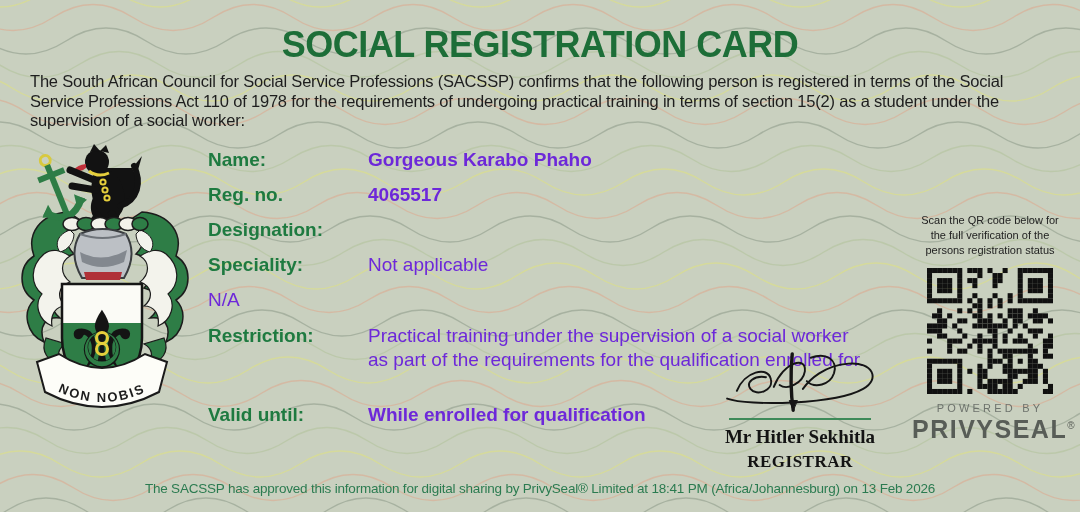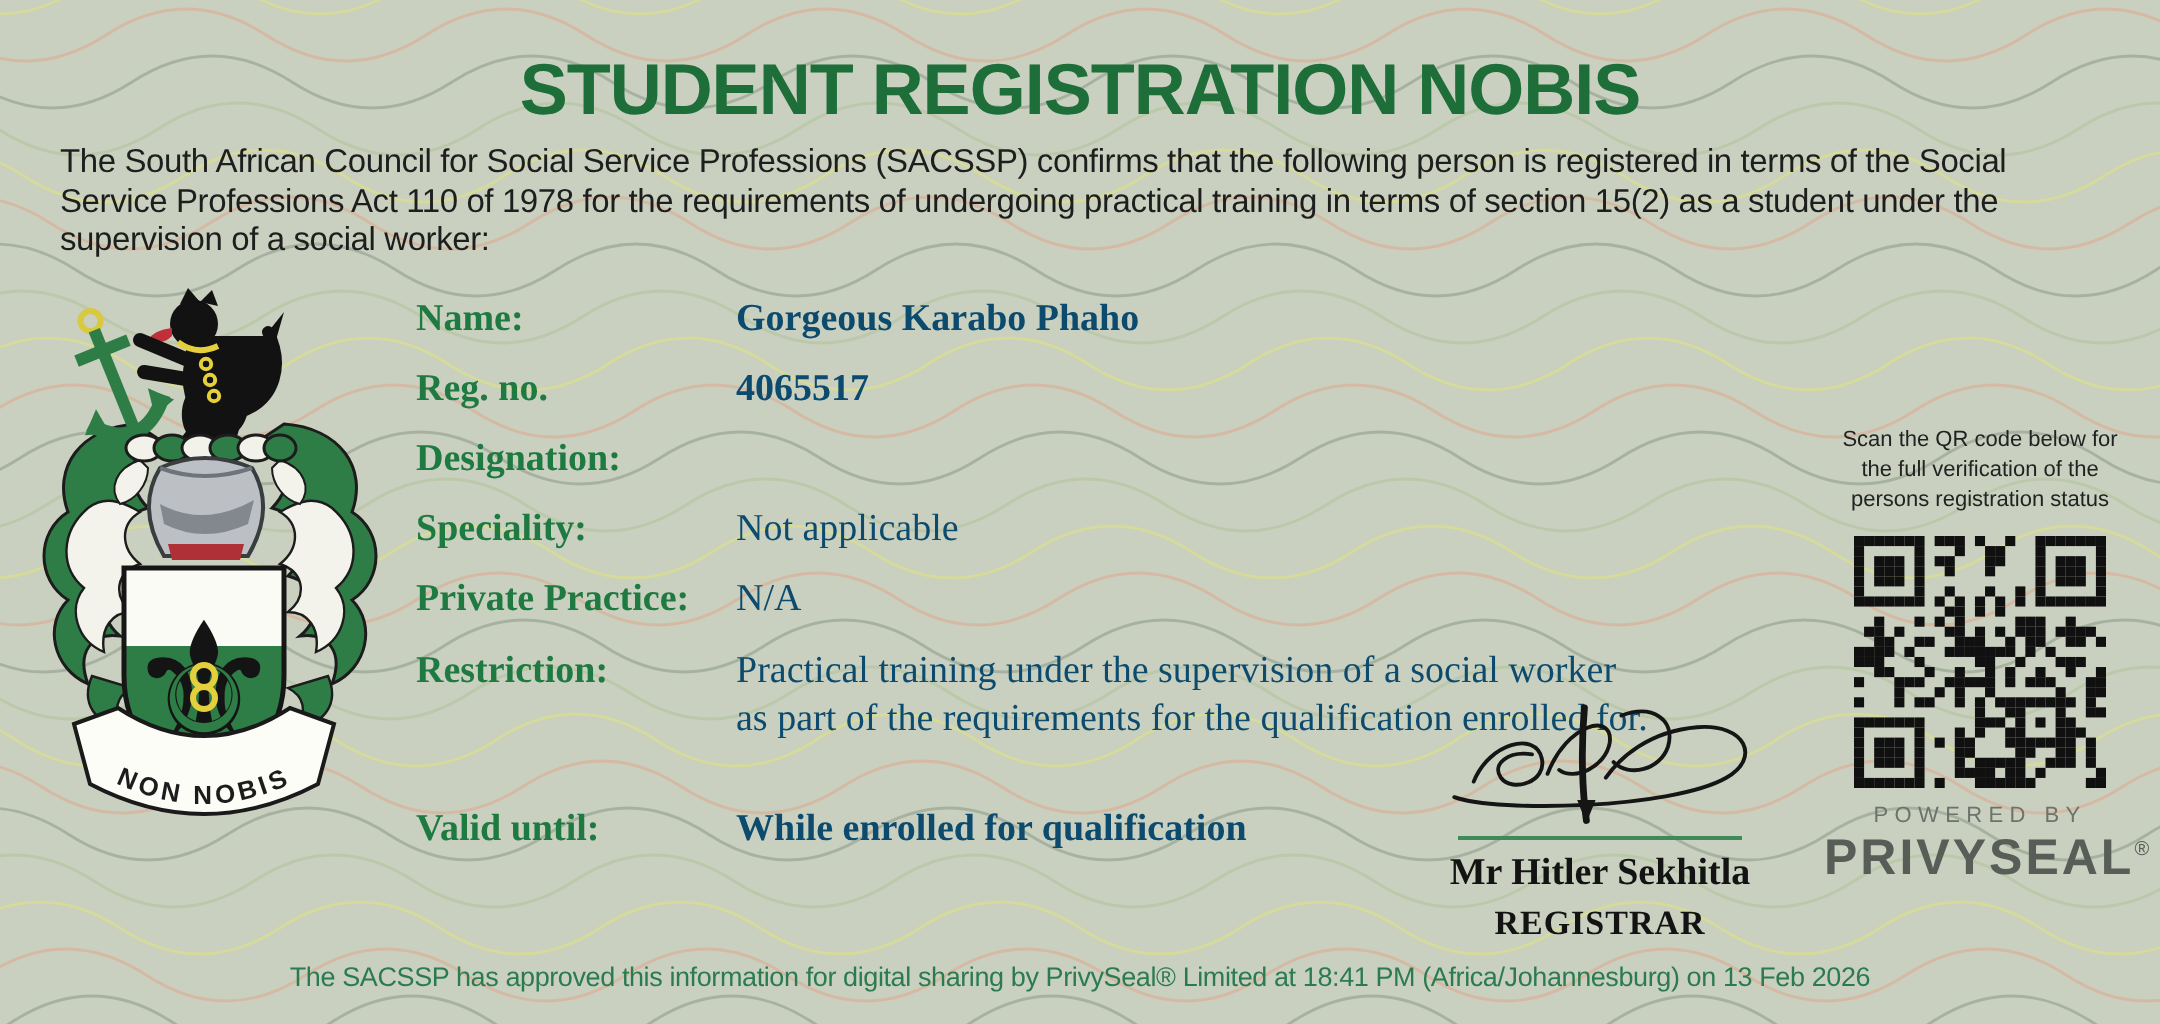--- a/index.html
+++ b/index.html
@@ -19,26 +19,26 @@
   }
   .intro {
     left:30px; top:72px; width:1020px; 
     font-size:16.5px; line-height:19.5px; letter-spacing:-0.2px;
     color:#1e1e1e;
   }
 
   .emblem { left:10px; top:142px; width:190px; height:285px; }
 
   .fields { left:0; top:0; width:1080px; height:512px; pointer-events:none; }
-  .frow { position:absolute; left:208px; display:flex;font-family:Liberation Serif, serif; }
+  .frow { position:absolute; left:208px; display:flex; }
   .flabel {
     display:inline-block; width:160px; flex:0 0 160px;
     font-size:19px; font-weight:bold; color:#1e7a40; line-height:24px;
   }
-  .fvalue { font-size:19px; color:#0c4a6e; line-height:24px; }
+  .fvalue { font-size:19px; color:#6d28d9; line-height:24px; }
   .fvalue.bold { font-weight:bold; }
   .fvalue .vline { display:block; }
 
   .sig-block { left:700px; top:350px; width:200px; text-align:center; }
   .sig-scribble { display:block; margin:0 auto; }
   .sig-line { width:142px; height:0; border-top:2px solid #3e8a59; margin:0 auto; }
   .sig-name { margin-top:6px; font-family:"Liberation Serif","DejaVu Serif",serif;
     font-size:19px; font-weight:bold; color:#131313; }
   .sig-role { margin-top:4px; font-family:"Liberation Serif","DejaVu Serif",serif;
     font-size:17px; font-weight:bold; letter-spacing:0.5px; color:#131313; }
@@ -80,21 +80,21 @@
       <path d="M -152 370 q 40 26 80 0 q 40 -26 80 0 q 40 26 80 0 q 40 -26 80 0 q 40 26 80 0 q 40 -26 80 0 q 40 26 80 0 q 40 -26 80 0 q 40 26 80 0 q 40 -26 80 0 q 40 26 80 0 q 40 -26 80 0 q 40 26 80 0 q 40 -26 80 0 q 40 26 80 0 q 40 -26 80 0 q 40 26 80 0 q 40 -26 80 0" stroke="#dadd8f" stroke-opacity="0.75" fill="none" stroke-width="1.4"></path>
       <path d="M -59 393.5 q 40 -26 80 0 q 40 26 80 0 q 40 -26 80 0 q 40 26 80 0 q 40 -26 80 0 q 40 26 80 0 q 40 -26 80 0 q 40 26 80 0 q 40 -26 80 0 q 40 26 80 0 q 40 -26 80 0 q 40 26 80 0 q 40 -26 80 0 q 40 26 80 0 q 40 -26 80 0 q 40 26 80 0 q 40 -26 80 0 q 40 26 80 0" stroke="#d8b29a" stroke-opacity="0.75" fill="none" stroke-width="1.4"></path>
       <path d="M -126 417 q 40 26 80 0 q 40 -26 80 0 q 40 26 80 0 q 40 -26 80 0 q 40 26 80 0 q 40 -26 80 0 q 40 26 80 0 q 40 -26 80 0 q 40 26 80 0 q 40 -26 80 0 q 40 26 80 0 q 40 -26 80 0 q 40 26 80 0 q 40 -26 80 0 q 40 26 80 0 q 40 -26 80 0 q 40 26 80 0 q 40 -26 80 0" stroke="#9ba795" stroke-opacity="0.75" fill="none" stroke-width="1.4"></path>
       <path d="M -193 440.5 q 40 -26 80 0 q 40 26 80 0 q 40 -26 80 0 q 40 26 80 0 q 40 -26 80 0 q 40 26 80 0 q 40 -26 80 0 q 40 26 80 0 q 40 -26 80 0 q 40 26 80 0 q 40 -26 80 0 q 40 26 80 0 q 40 -26 80 0 q 40 26 80 0 q 40 -26 80 0 q 40 26 80 0 q 40 -26 80 0 q 40 26 80 0" stroke="#b7c5a3" stroke-opacity="0.75" fill="none" stroke-width="1.4"></path>
       <path d="M -100 464 q 40 26 80 0 q 40 -26 80 0 q 40 26 80 0 q 40 -26 80 0 q 40 26 80 0 q 40 -26 80 0 q 40 26 80 0 q 40 -26 80 0 q 40 26 80 0 q 40 -26 80 0 q 40 26 80 0 q 40 -26 80 0 q 40 26 80 0 q 40 -26 80 0 q 40 26 80 0 q 40 -26 80 0 q 40 26 80 0 q 40 -26 80 0" stroke="#dadd8f" stroke-opacity="0.75" fill="none" stroke-width="1.4"></path>
       <path d="M -167 487.5 q 40 -26 80 0 q 40 26 80 0 q 40 -26 80 0 q 40 26 80 0 q 40 -26 80 0 q 40 26 80 0 q 40 -26 80 0 q 40 26 80 0 q 40 -26 80 0 q 40 26 80 0 q 40 -26 80 0 q 40 26 80 0 q 40 -26 80 0 q 40 26 80 0 q 40 -26 80 0 q 40 26 80 0 q 40 -26 80 0 q 40 26 80 0" stroke="#d8b29a" stroke-opacity="0.75" fill="none" stroke-width="1.4"></path>
       <path d="M -74 511 q 40 26 80 0 q 40 -26 80 0 q 40 26 80 0 q 40 -26 80 0 q 40 26 80 0 q 40 -26 80 0 q 40 26 80 0 q 40 -26 80 0 q 40 26 80 0 q 40 -26 80 0 q 40 26 80 0 q 40 -26 80 0 q 40 26 80 0 q 40 -26 80 0 q 40 26 80 0 q 40 -26 80 0 q 40 26 80 0 q 40 -26 80 0" stroke="#9ba795" stroke-opacity="0.75" fill="none" stroke-width="1.4"></path>
       <path d="M -141 534.5 q 40 -26 80 0 q 40 26 80 0 q 40 -26 80 0 q 40 26 80 0 q 40 -26 80 0 q 40 26 80 0 q 40 -26 80 0 q 40 26 80 0 q 40 -26 80 0 q 40 26 80 0 q 40 -26 80 0 q 40 26 80 0 q 40 -26 80 0 q 40 26 80 0 q 40 -26 80 0 q 40 26 80 0 q 40 -26 80 0 q 40 26 80 0" stroke="#b7c5a3" stroke-opacity="0.75" fill="none" stroke-width="1.4"></path>
     </svg>
 
-  <h1 class="layer title">STUDENT REGISTRATION NOBIS</h1>
+  <h1 class="layer title">SOCIAL REGISTRATION CARD</h1>
 
   <p class="layer intro">The South African Council for Social Service Professions (SACSSP) confirms that the following person is registered in terms of the Social Service Professions Act 110 of 1978 for the requirements of undergoing practical training in terms of section 15(2) as a student under the supervision of a social worker:</p>
 
   <svg class="layer emblem" viewBox="0 0 190 285">
 
     <g id="mantL">
       <path d="M58,70 C30,72 16,92 24,114 C8,124 8,148 24,158 C12,170 16,192 34,200 C28,184 36,174 50,176 C38,166 40,150 56,146 C44,134 48,116 64,112 C52,100 54,82 70,78 Z" fill="#2e7d46" stroke="#1c1c1c" stroke-width="1.5"></path>
       <path d="M34,112 C20,124 20,142 32,152 C24,162 28,178 42,184 C40,172 46,164 56,164 C46,156 48,144 60,140 C50,132 50,120 60,114 C50,108 42,106 34,112 Z" fill="#f3f3ec" stroke="#1c1c1c" stroke-width="1.2"></path>
       <path d="M36,196 C30,210 38,220 52,222 C46,214 48,206 56,202 Z" fill="#2e7d46" stroke="#1c1c1c" stroke-width="1.2"></path>
       <path d="M60,88 C48,92 44,102 50,110 C58,108 64,100 64,92 Z" fill="#f3f3ec" stroke="#1c1c1c" stroke-width="1"></path>
@@ -173,21 +173,20 @@
       <span class="fvalue bold">4065517</span>
     </div>
     <div class="frow" style="top:218px">
       <span class="flabel">Designation:</span>
     </div>
     <div class="frow" style="top:253px">
       <span class="flabel">Speciality:</span>
       <span class="fvalue">Not applicable</span>
     </div>
     <div class="frow" style="top:288px">
-      <span class="flabel">Private Practice:</span>
       <span class="fvalue">N/A</span>
     </div>
     <div class="frow" style="top:324px">
       <span class="flabel">Restriction:</span>
       <span class="fvalue">
         <span class="vline">Practical training under the supervision of a social worker</span>
         <span class="vline">as part of the requirements for the qualification enrolled for.</span>
       </span>
     </div>
     <div class="frow" style="top:403px">

